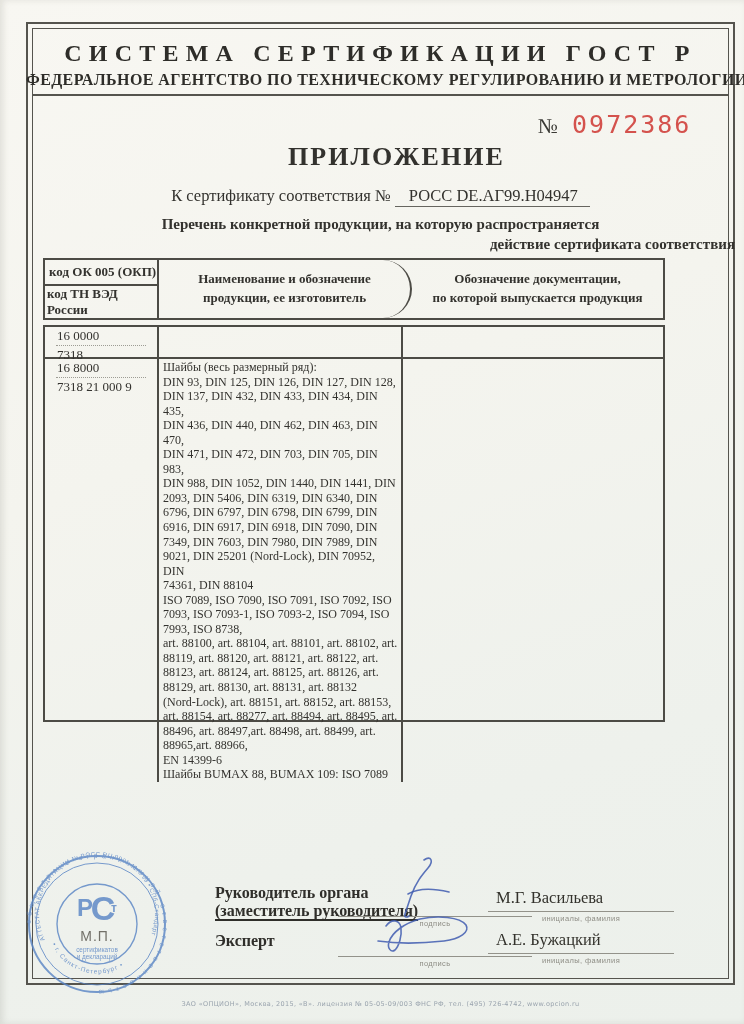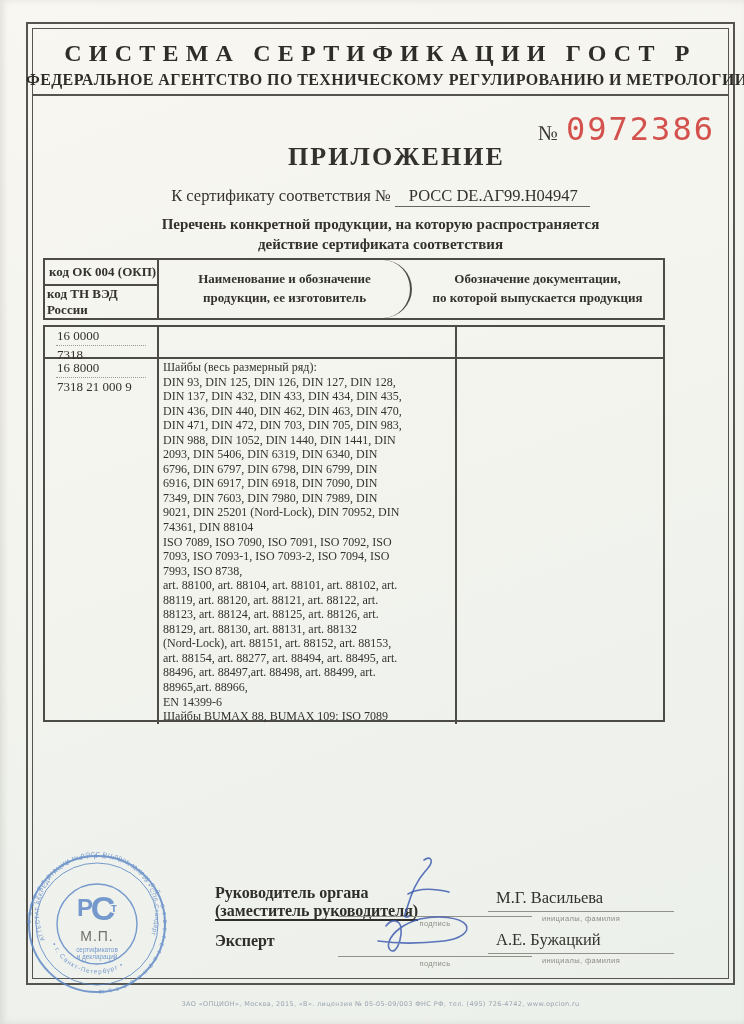--- a/index.html
+++ b/index.html
@@ -22,44 +22,44 @@
   .frame-inner { position:absolute; left:4px; top:4px; right:4px; bottom:4px; border:1px solid #55544e; }
   .header-divider { position:absolute; left:4px; right:4px; top:70px; border-top:2px solid #55544e; }
 
   
   .center-band { left:26px; width:709px; text-align:center; }
   .sys-title { top:40px; font-size:24px; font-weight:bold; letter-spacing:.30em; color:#2e2d29; }
   .agency-title { top:71px; font-size:16px; font-weight:bold; letter-spacing:.4px; color:#2e2d29; white-space:nowrap; }
 
   .form-number { left:538px; top:110px; display:flex; align-items:baseline; gap:8px; }
   .num-prefix { font-size:21px; color:#3a3934; }
-  .num-value { font-family:"DejaVu Sans Mono", monospace; font-size:32px; letter-spacing:2px; font-weight:500; }
+  .num-value { font-family:"DejaVu Sans Mono", monospace; font-size:25px; letter-spacing:2px; font-weight:500;margin-left:6px; }
 
   .appendix-title { top:142px; font-size:26px; font-weight:bold; letter-spacing:.08em;margin-left:16px; }
   .cert-ref { top:186px; font-size:16.5px; }
   .cert-num { border-bottom:1px solid #66655f; padding:0 12px 1px 14px; }
   .scope1 { top:216px; font-size:15px; font-weight:bold; }
-  .scope2 { top:236px; font-size:15px; font-weight:bold; }
+  .scope2 { top:236px; font-size:15px; font-weight:bold;text-align:right; }
 
   
   .tbl-head { left:43px; top:258px; width:622px; height:62px; border:2px solid #4c4b45; display:flex; font-size:13px; font-weight:bold; }
   .th-col1 { width:114px; border-right:2px solid #4c4b45; display:flex; flex-direction:column; }
   .th-col1-top { height:30px; border-bottom:2px solid #4c4b45; display:flex; align-items:center; padding-left:4px; }
   .th-col1-bot { flex:1; display:flex; align-items:center; padding-left:2px; }
   .th-col2 { width:253px; border-right:2px solid #4c4b45; display:flex; align-items:center; justify-content:center; text-align:center; line-height:1.45;border-radius:29px; }
   .th-col3 { flex:1; display:flex; align-items:center; justify-content:center; text-align:center; line-height:1.45; }
 
   .tbl-body { left:43px; top:325px; width:622px; height:397px; border:2px solid #4c4b45; display:flex; flex-direction:column; }
   .tr { display:flex; }
   .tr1 { height:32px; border-bottom:2px solid #4c4b45; }
   .tr2 { flex:1; }
   .td-code { width:114px; border-right:2px solid #4c4b45; font-size:13px; padding:0 11px; }
   .code-top { border-bottom:1px dotted #9d9c94; padding:1px 0 1px 1px; }
   .code-bot { padding:1px 0 0 1px; }
-  .td-product { width:298px; border-right:2px solid #4c4b45; font-size:12px; line-height:14.55px; padding:1px 2px 0 4px; overflow:hidden; }
+  .td-product { width:244px; border-right:2px solid #4c4b45; font-size:12px; line-height:14.55px; padding:1px 2px 0 4px; overflow:hidden; }
   .td-docs { flex:1; }
 
   
   .sig-role { font-size:16px; font-weight:bold; color:#2f2e2a;margin-left:40px; }
   .u { border-bottom:2px solid #2f2e2a; padding-bottom:0px;text-align:center; }
   .sig-line { border-top:1px solid #93928a; }
   .cap { font-size:7.5px; color:#8e8d85; text-align:center; letter-spacing:.4px; font-family:"Liberation Sans", sans-serif; }
   .sig-name { font-size:16.5px; color:#33322c; }
 
   .ink { stroke:#3f5cb0; stroke-width:1.6; fill:none; stroke-linecap:round; opacity:.85; }
@@ -96,21 +96,21 @@
   <div class="abs center-band cert-ref">
     <span>К сертификату соответствия №</span>
     <span class="cert-num">РОСС DE.АГ99.Н04947</span>
   </div>
 
   <div class="abs center-band scope1 pre">Перечень конкретной продукции,  на которую распространяется</div>
   <div class="abs center-band scope2">действие сертификата соответствия</div>
 
   <div class="abs tbl-head">
     <div class="th-col1">
-      <div class="th-col1-top">код ОК 004 (ОКП)</div>
+      <div class="th-col1-top">код ОК 005 (ОКП)</div>
       <div class="th-col1-bot">код ТН ВЭД России</div>
     </div>
     <div class="th-col2 pre">Наименование и обозначение
 продукции, ее изготовитель</div>
     <div class="th-col3 pre">Обозначение документации,
 по которой выпускается продукция</div>
   </div>
 
   <div class="abs tbl-body">
     <div class="tr tr1">

